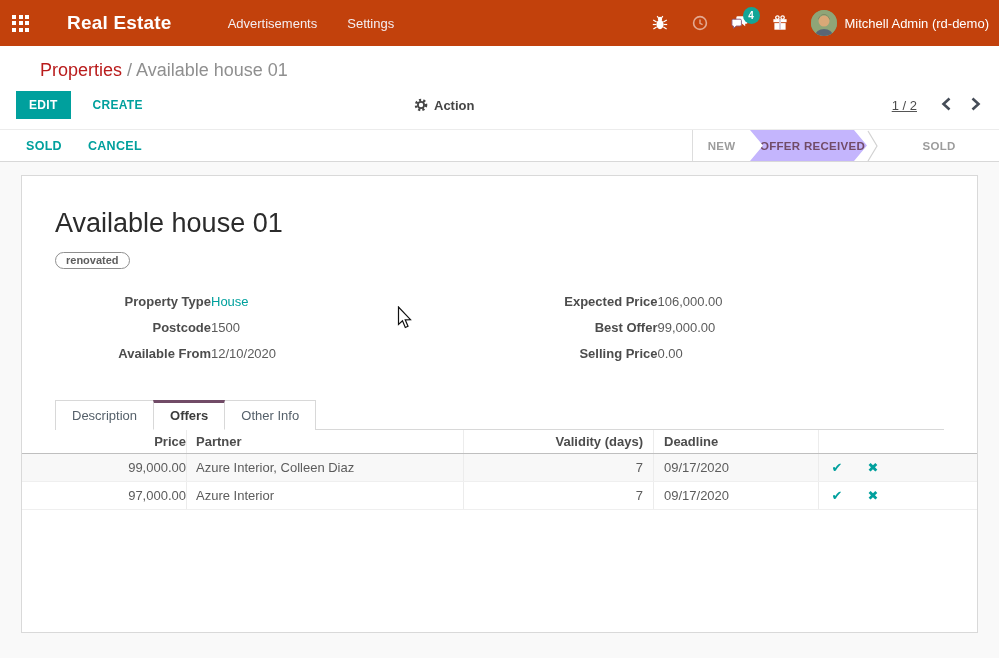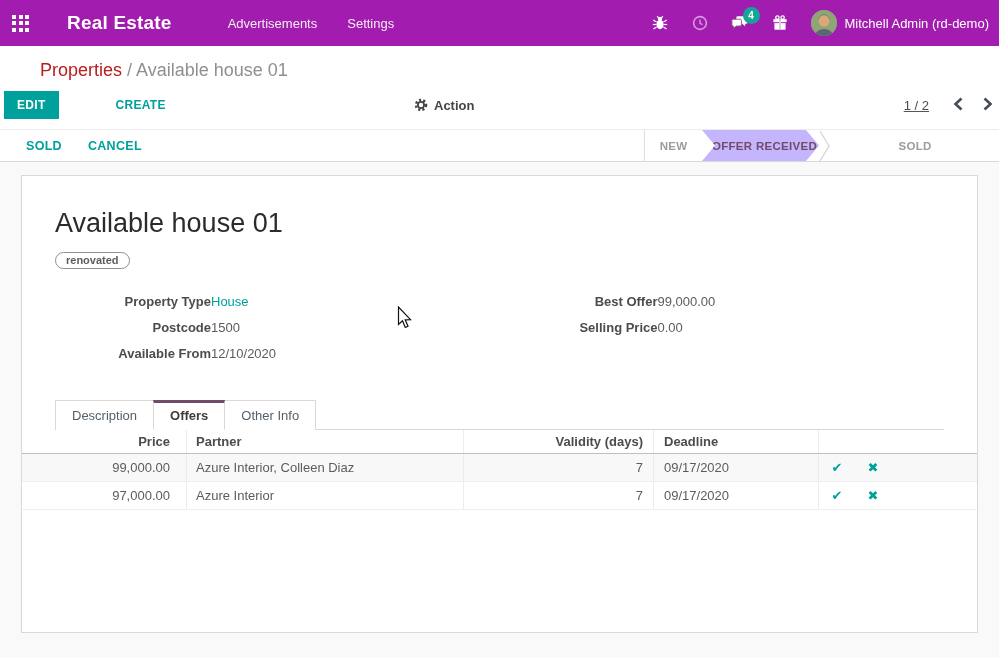--- a/index.html
+++ b/index.html
@@ -8,21 +8,21 @@
     font-family: "Liberation Sans", sans-serif;
     background: #f9f9f9;
     position: relative;
     overflow: hidden;
     font-size: 13px;
     color: #555;
   }
 
   
   .navbar {
-    height: 46px; background: #a21caf;
+    height: 46px; background: #c2410c;
     display: flex; align-items: center;
     color: #fff; padding: 0 10px 0 12px;
   }
   .apps-grid { width: 17px; height: 17px; display: grid;
     grid-template-columns: repeat(3,1fr); gap: 2.5px; cursor: pointer; }
   .apps-grid span { background: #fff; width: 4px; height: 4px; }
   .nav-title { font-size: 19px; font-weight: bold; margin-left: 38px; letter-spacing: .2px; }
   .nav-menu { display: flex; margin-left: 56px; gap: 30px; }
   .nav-menu-item { font-size: 13px; color: #f4eef2; cursor: pointer; padding: 4px 0; }
   .nav-right { margin-left: auto; display: flex; align-items: center; gap: 22px; }
@@ -38,21 +38,21 @@
   }
   .user-zone { display: flex; align-items: center; gap: 8px; cursor: pointer; }
   .avatar { width: 26px; height: 26px; border-radius: 50%; overflow: hidden; background: #7a9b6d; }
   .user-name { font-size: 13px; color: #fff; }
 
   
   .control-panel { background: #fff; }
   .breadcrumb-row { padding: 14px 16px 0 16px; font-size: 18px; }
   .breadcrumb-link { color: #b91c1c; cursor: pointer; margin-left: 24px; }
   .breadcrumb-sep, .breadcrumb-current { color: #8f8f8f; }
-  .cp-buttons { height: 48px; display: flex; align-items: center; padding: 0 4px; position: relative; gap: 35px; }
+  .cp-buttons { height: 48px; display: flex; align-items: center; padding: 0 16px; position: relative; }
   .btn-edit {
     background: #00A09D; color: #fff; border: none; font-family: inherit;
     font-size: 12px; font-weight: bold; padding: 7px 13px; cursor: pointer; letter-spacing: .3px;
   }
   .btn-create {
     background: none; border: none; font-family: inherit; color: #00A09D;
     font-size: 12px; font-weight: bold; margin-left: 16px; padding: 7px 6px; cursor: pointer; letter-spacing: .3px;
   }
   .action-group { position: absolute; left: 414px; display: flex; align-items: center; gap: 6px;
     color: #454545; font-weight: bold; font-size: 13px; cursor: pointer; }
@@ -62,21 +62,21 @@
 
   
   .statusbar {
     height: 33px; background: #fff; border-top: 1px solid #ececec; border-bottom: 1px solid #d8d8d8;
     display: flex; align-items: stretch; position: relative;
   }
   .statusbar-left { display: flex; align-items: center; gap: 26px; padding-left: 26px; }
   .statusbar-btn { background: none; border: none; font-family: inherit; color: #00A09D;
     font-size: 12.5px; font-weight: bold; letter-spacing: .3px; cursor: pointer; }
   .statusbar-steps {
-    position: absolute; right: 0; top: 0; bottom: 0; width: 355px;
+    position: absolute; right: 0; top: 0; bottom: 0; width: 307px;
     border-left: 1px solid #ddd; display: flex; align-items: stretch;
   }
   .step { display: flex; align-items: center; justify-content: center;
     font-size: 11.5px; font-weight: 600; letter-spacing: .3px;
     color: #9c9c9c; cursor: pointer; text-transform: uppercase; }
   .step-new { width: 57px; }
   .step-active {
     width: 117px; background: #c4b5fd; color: #714B67; font-weight: bold;
     clip-path: polygon(0 0, calc(100% - 13px) 0, 100% 50%, calc(100% - 13px) 100%, 0 100%, 13px 50%);
     padding-left: 8px;
@@ -117,21 +117,21 @@
     padding-top: 5px; position: relative; z-index: 2; border-bottom: 1px solid #fff;
   }
 
   
   .offers-table { width: 100%; }
   .t-row { display: flex; align-items: stretch; }
   .t-head { height: 24px; border-bottom: 1px solid #bfbfbf; font-weight: bold; color: #4c4c4c; }
   .t-body-row { height: 28px; border-bottom: 1px solid #efefef; cursor: pointer; }
   .t-body-row.odd { background: #f8f8f8; }
   .cell { display: flex; align-items: center; font-size: 13px; }
-  .c-price { width: 165px; justify-content: flex-end; padding-right: 16px; border-right: 1px solid #ececec; text-align: center; }
+  .c-price { width: 165px; justify-content: flex-end; padding-right: 0; border-right: 1px solid #ececec; text-align: center; }
   .c-partner { width: 277px; padding-left: 9px; border-right: 1px solid #ececec; }
   .c-validity { width: 190px; justify-content: flex-end; padding-right: 10px; border-right: 1px solid #ececec; }
   .c-deadline { width: 165px; padding-left: 10px; border-right: 1px solid #ececec; }
   .c-icon { width: 36px; justify-content: center; }
   .c-rest { flex: 1; }
   .t-head .cell { color: #4c4c4c; }
   .t-body-row .cell { color: #5c5c5c; }
   .row-action { background: none; border: none; cursor: pointer; font-size: 13px;
     font-weight: bold; color: #00A09D; font-family: "DejaVu Sans", sans-serif; padding: 0; }
 
@@ -278,20 +278,24 @@
           <div class="field-label">Postcode</div>
           <div class="field-value">1500</div>
         </div>
         <div class="field-row">
           <div class="field-label">Available From</div>
           <div class="field-value">12/10/2020</div>
         </div>
       </div>
       <div class="fields-col right">
         <div class="field-row">
+          <div class="field-label">Expected Price</div>
+          <div class="field-value">106,000.00</div>
+        </div>
+        <div class="field-row">
           <div class="field-label">Best Offer</div>
           <div class="field-value">99,000.00</div>
         </div>
         <div class="field-row">
           <div class="field-label">Selling Price</div>
           <div class="field-value">0.00</div>
         </div>
       </div>
     </div>
 

